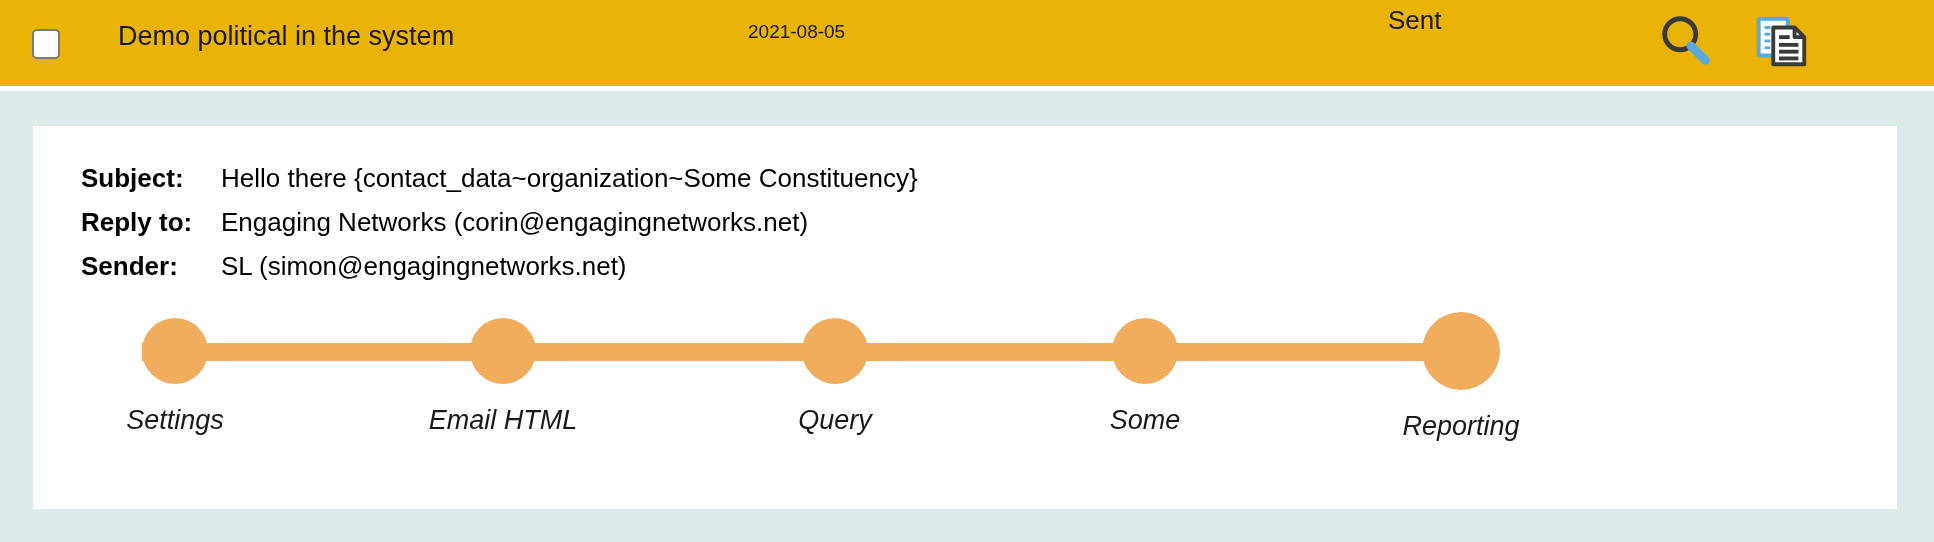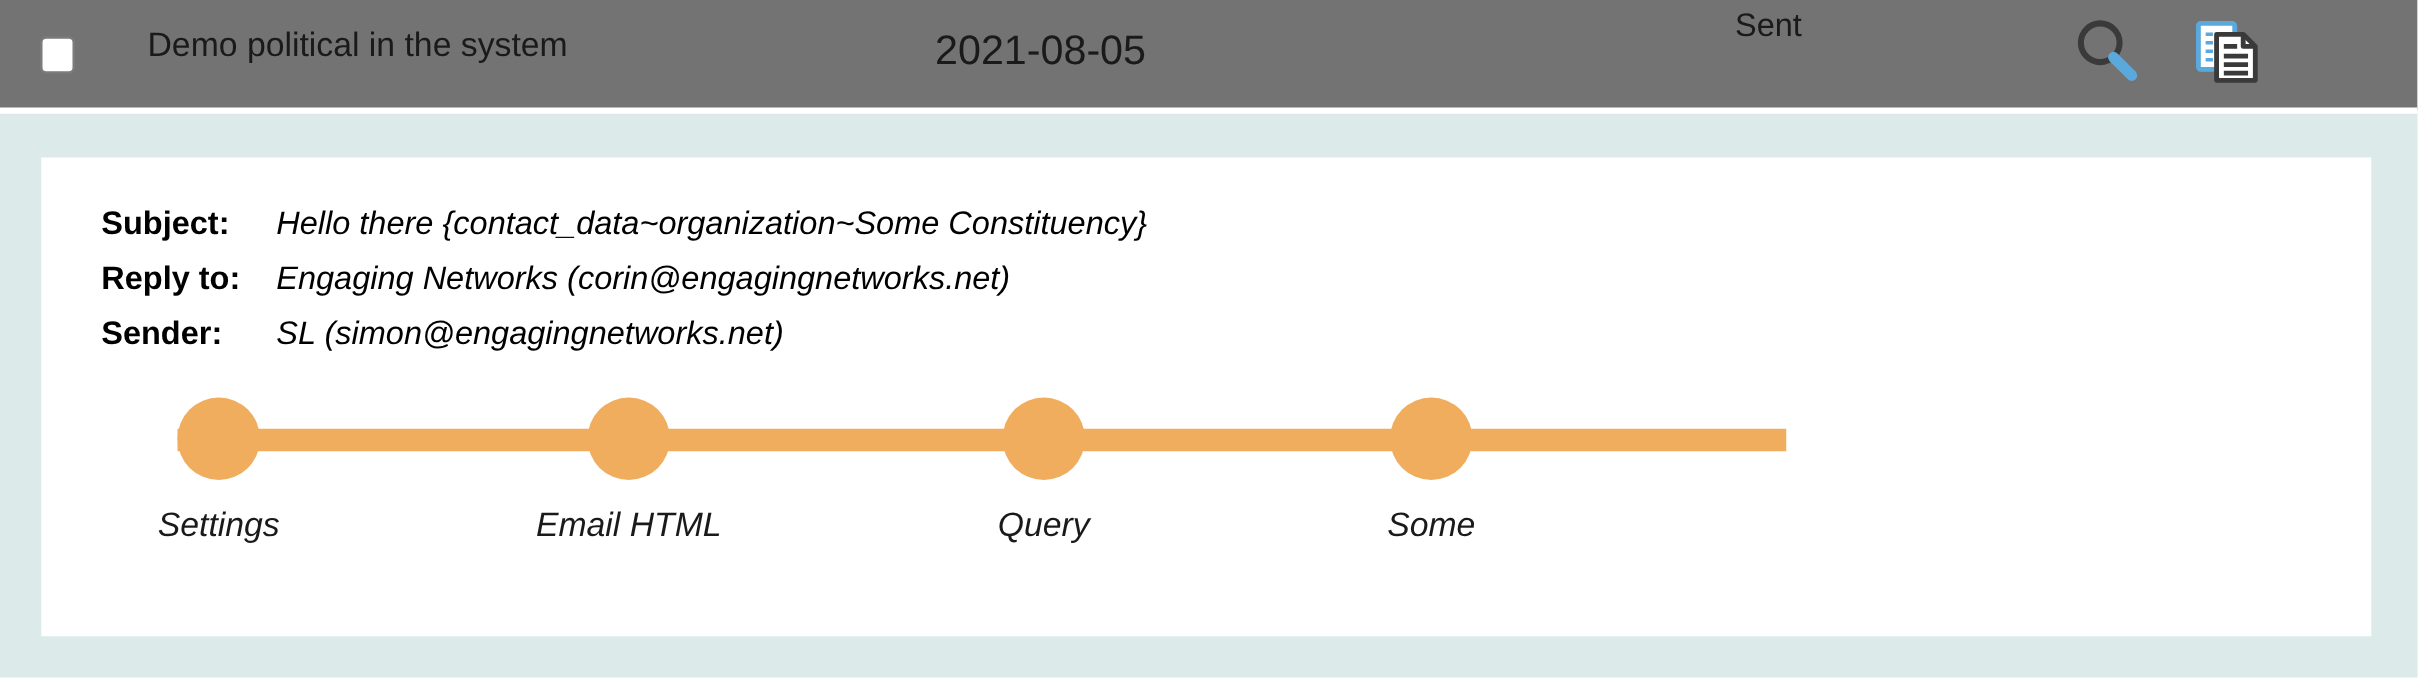--- a/index.html
+++ b/index.html
@@ -16,21 +16,21 @@
     position: relative;
   }
 
   
   .summary-row {
     position: absolute;
     left: 0;
     top: 0;
     width: 1934px;
     height: 88px;
-    background: #737373;
+    background: #eab308;
     text-align: center;
   }
   .row-checkbox {
     position: absolute;
     left: 32px;
     top: 29px;
     width: 28px;
     height: 30px;
     background: #ffffff;
     border: 2px solid #7b7b7b;
@@ -44,21 +44,21 @@
     top: 21px;
     font-size: 27px;
     color: #1a1a1a;
     white-space: nowrap;
     cursor: pointer;
   }
   .row-date {
     position: absolute;
     left: 748px;
     top: 21px;
-    font-size: 33px;
+    font-size: 19px;
     color: #1a1a1a;
     white-space: nowrap;
   }
   .row-status {
     position: absolute;
     left: 1388px;
     top: 5px;
     font-size: 26px;
     color: #1a1a1a;
     white-space: nowrap;
@@ -115,21 +115,20 @@
     flex: 0 0 140px;
     font-size: 26px;
     font-weight: bold;
     color: #000000;
     white-space: nowrap;
   }
   .meta-value {
     font-size: 26px;
     color: #000000;
     white-space: nowrap;
-    font-style: italic;
   }
 
   
   .stepper {
     position: absolute;
     left: 0;
     top: 180px;
     width: 1916px;
     height: 160px;
     font-style: italic;
@@ -246,15 +245,19 @@
     <div class="step" style="left: 470px;">
       <div class="step-dot"></div>
       <div class="step-label">Email HTML</div>
     </div>
 
     <div class="step" style="left: 1112px;">
       <div class="step-dot"></div>
       <div class="step-label">Some</div>
     </div>
 
+    <div class="step active" style="left: 1428px;">
+      <div class="step-dot"></div>
+      <div class="step-label">Reporting</div>
+    </div>
 
   </div>
 </div>
 
 </body></html>

